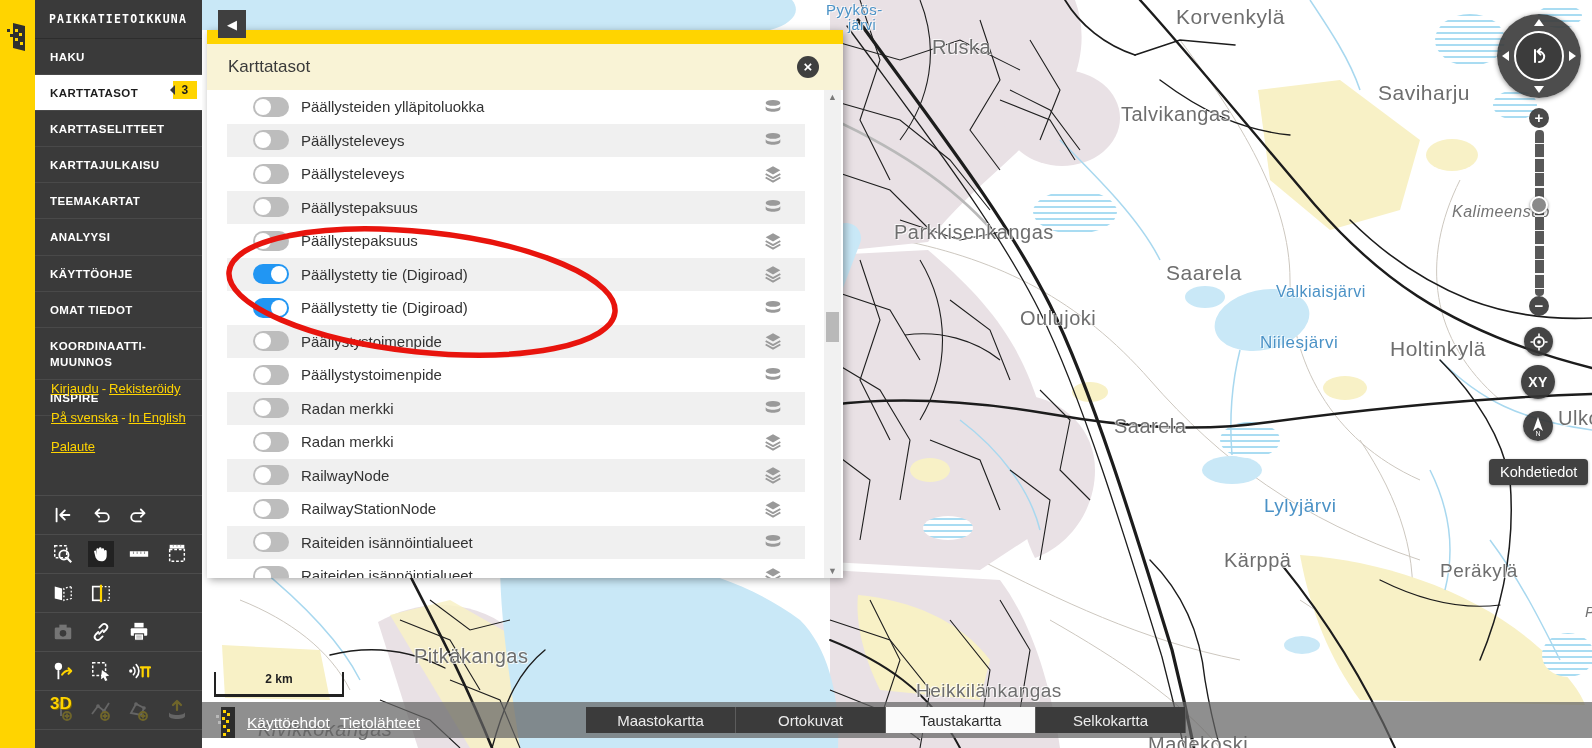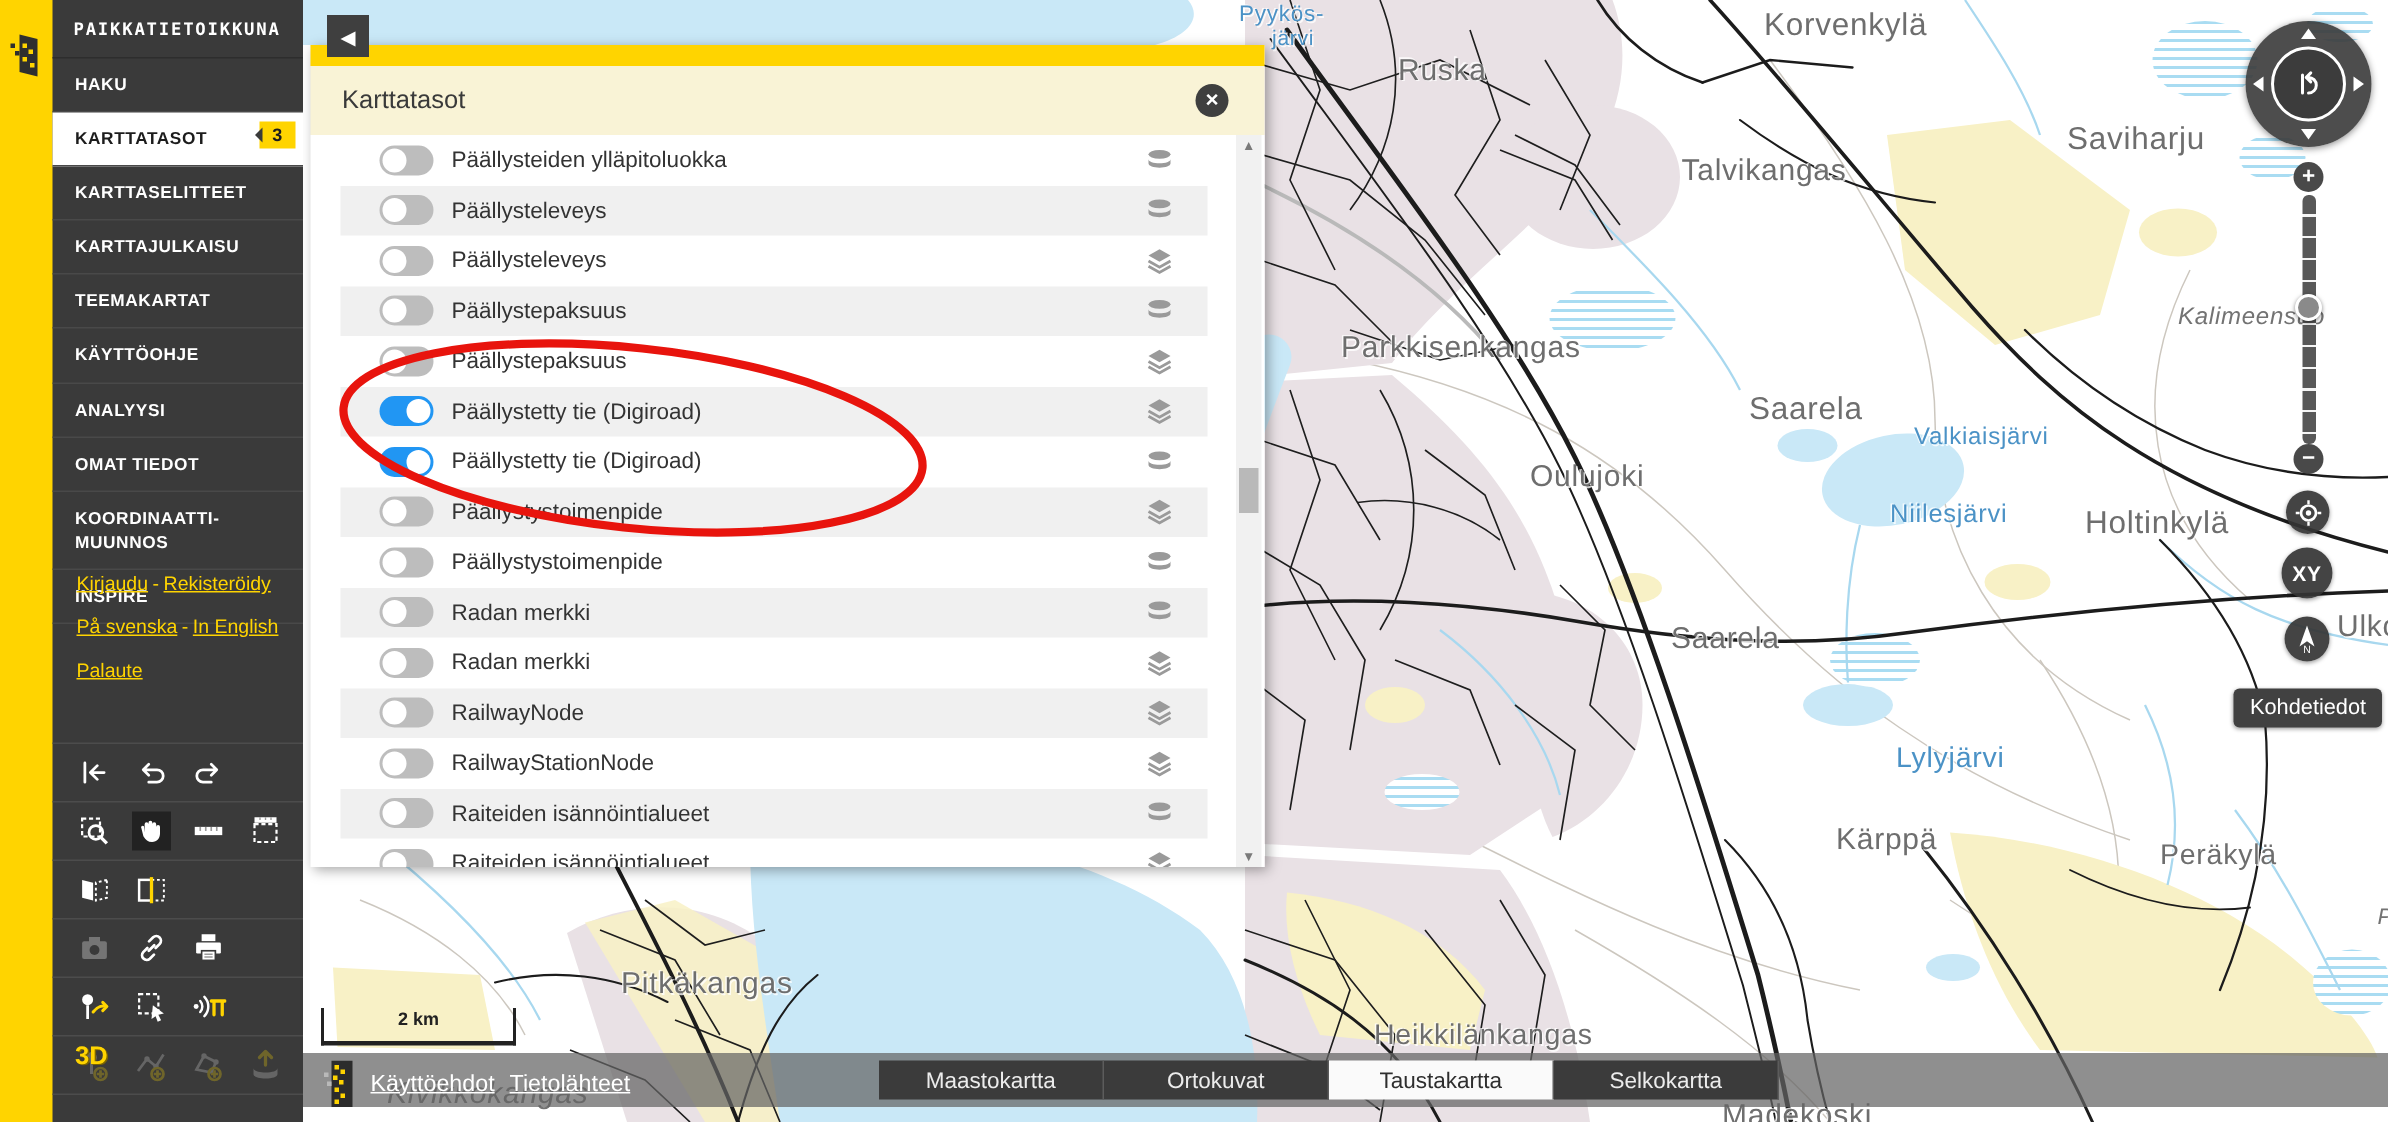--- a/index.html
+++ b/index.html
@@ -488,22 +488,22 @@
       </svg>
     </div>
     <div class="side-right">
       <div class="brand-title">PAIKKATIETOIKKUNA</div>
       <div id="side-items">
           <div class="side-item"><span>HAKU</span></div>
           <div class="side-item active"><span>KARTTATASOT</span><span class="badge">3</span></div>
           <div class="side-item"><span>KARTTASELITTEET</span></div>
           <div class="side-item"><span>KARTTAJULKAISU</span></div>
           <div class="side-item"><span>TEEMAKARTAT</span></div>
+          <div class="side-item"><span>ANALYYSI</span></div>
           <div class="side-item"><span>KÄYTTÖOHJE</span></div>
-          <div class="side-item"><span>ANALYYSI</span></div>
           <div class="side-item"><span>OMAT TIEDOT</span></div>
           <div class="side-item"><span>KOORDINAATTI-MUUNNOS</span></div>
           <div class="side-item"><span>INSPIRE</span></div>
         </div>
       <div class="side-links" id="side-links">
           <div class="link-row"><a class="side-link">Kirjaudu</a><span class="link-sep">-</span><a class="side-link">Rekisteröidy</a></div>
           <div class="link-row"><a class="side-link">På svenska</a><span class="link-sep">-</span><a class="side-link">In English</a></div>
           <div class="link-row"><a class="side-link">Palaute</a></div>
         </div>
 

